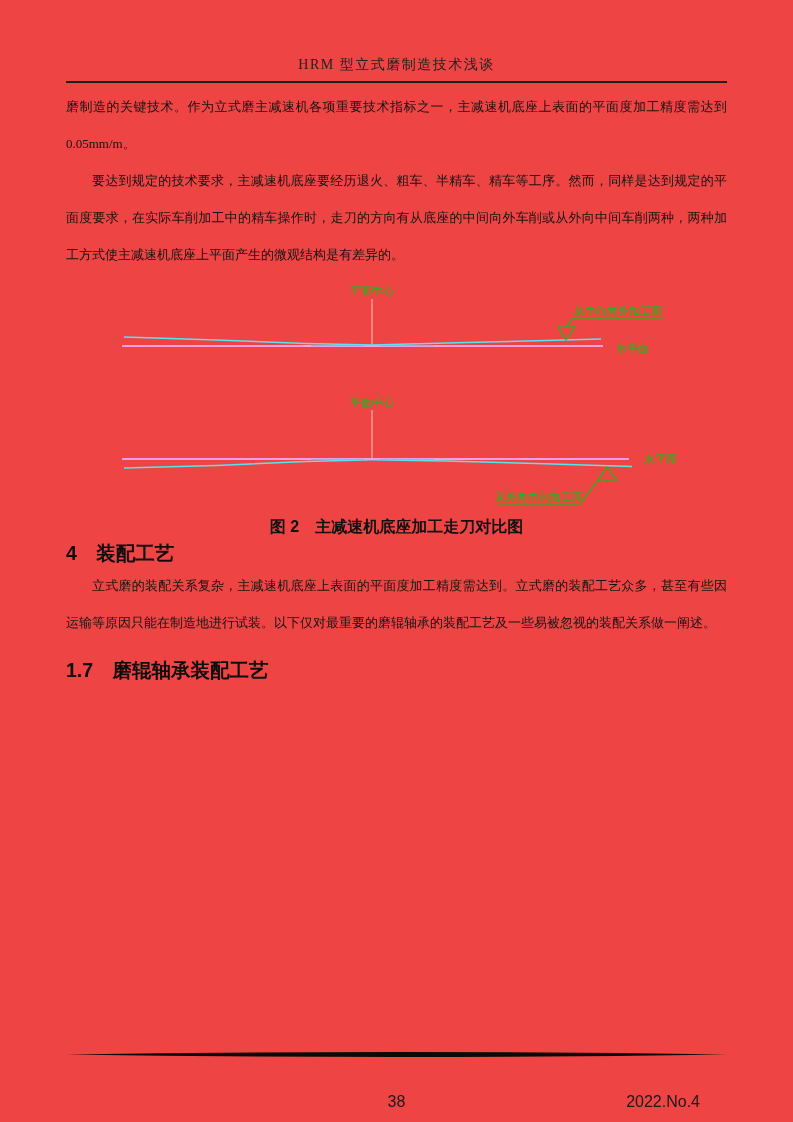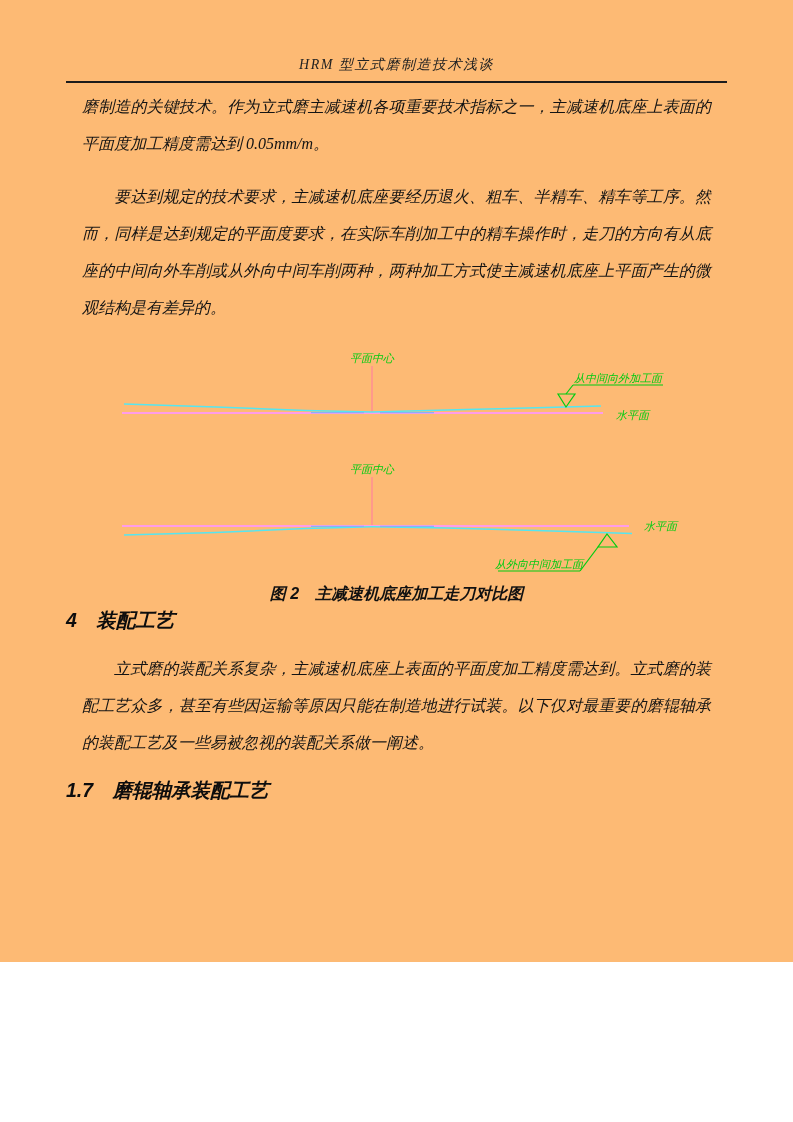--- a/index.html
+++ b/index.html
@@ -1,41 +1,40 @@
 <!DOCTYPE html>
 <html><head>
 <meta charset="utf-8">
 <style>
   html, body { margin: 0; padding: 0; background: #ffffff; }
   .page {
     position: relative;
-    width: 793px; height: 962px;
-    background: #fdba74;
+    width: 793px; height: 1122px;
+    background: #ef4444;
     overflow: hidden;
     font-family: "Liberation Serif", "DejaVu Serif", serif;
     color: #161616;
-    font-style: italic;
   }
   .content { position: absolute; left: 66px; top: 0; width: 661px; }
 
   .header-title {
     text-align: center;
     font-size: 14px;
     letter-spacing: 1.5px;
     padding-top: 56px;
     color: #222;
   }
   .header-rule {
     margin-top: 7px;
     border-bottom: 2px solid #1c1c1c;
   }
 
   p.body-par {
-    margin: 16px;
-    font-size: 16px;
+    margin: 0;
+    font-size: 13px;
     line-height: 37px;
     text-align: justify;
     color: #141414;
   }
   p.first { margin-top: 5px; }
   p.indent { text-indent: 2em; }
 
   .figure-block { margin-top: 2px; }
   .figure-block svg { display: block; }
 

